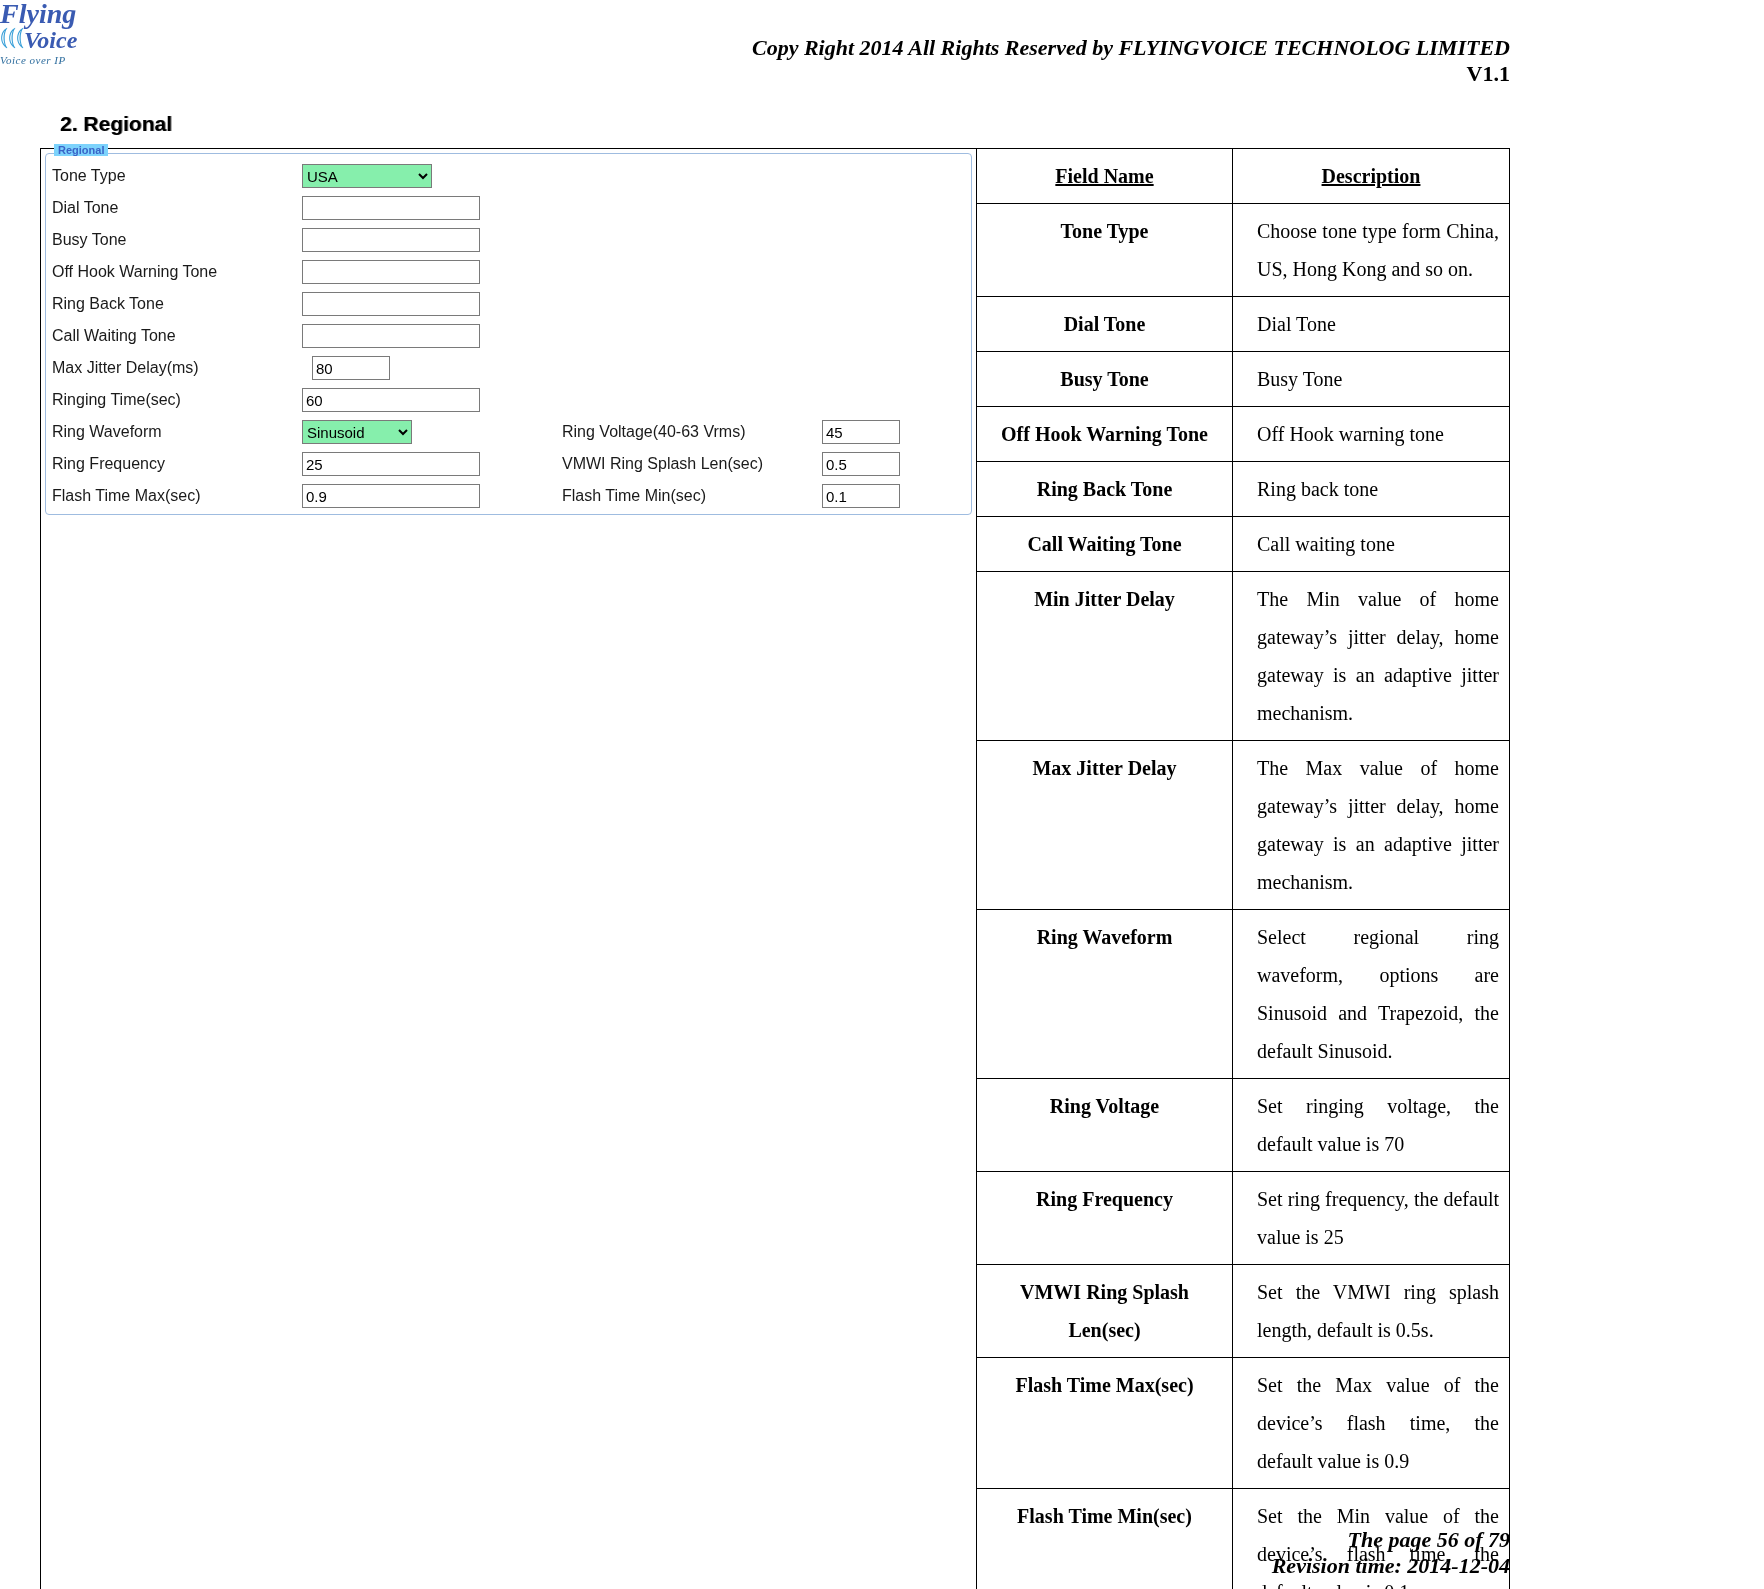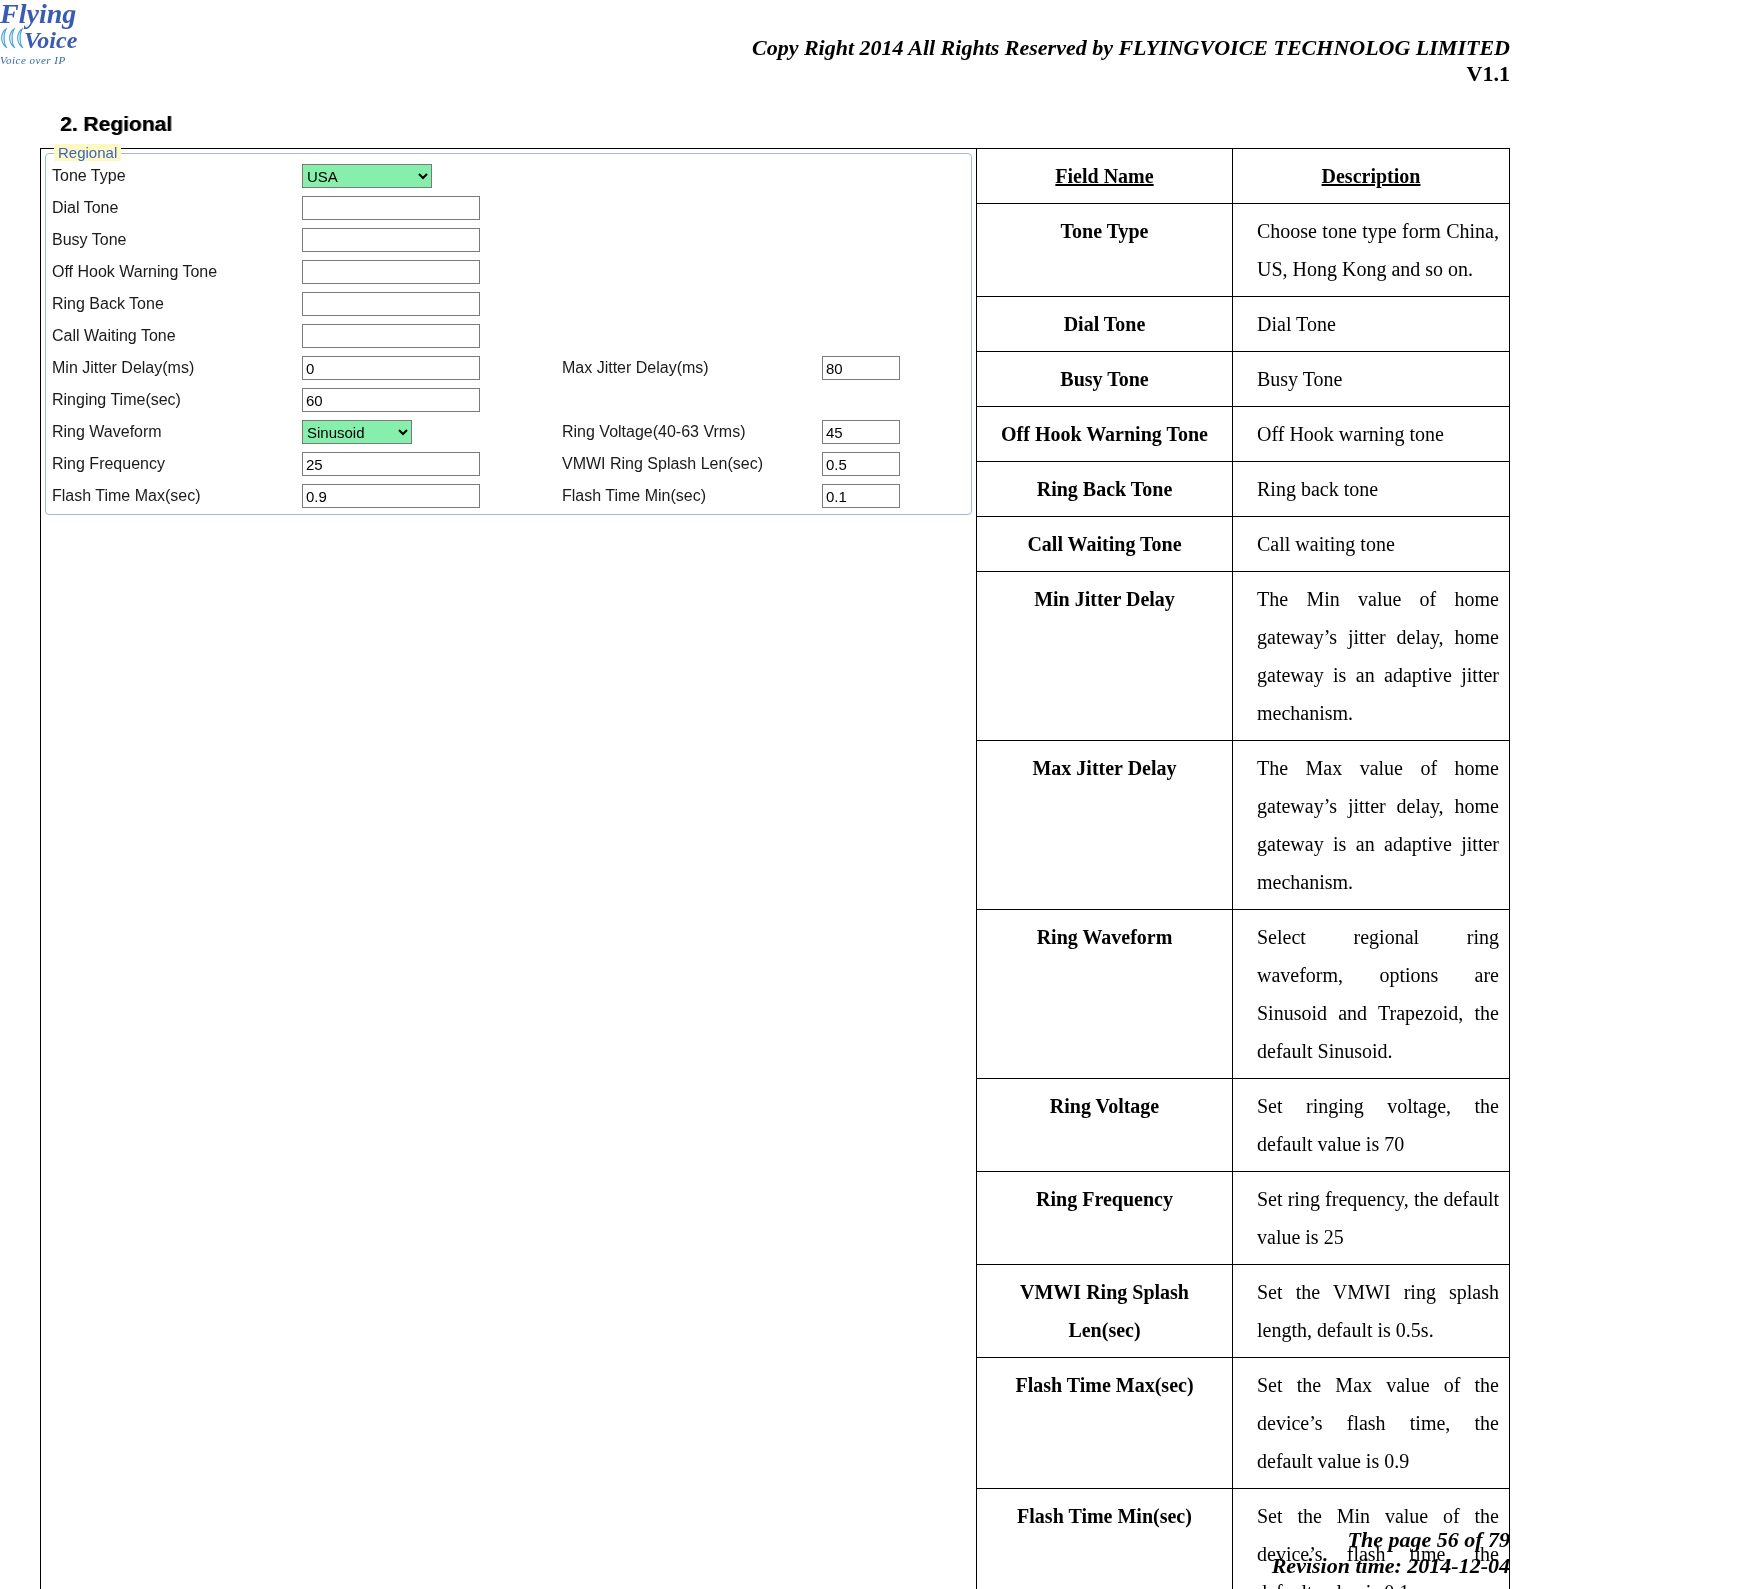--- a/index.html
+++ b/index.html
@@ -14,21 +14,21 @@
     #hdr-right .c1{font-style:italic;font-weight:bold;}
     #hdr-right .c2{font-weight:bold;font-size:22px;display:block;}
     #section-title{position:absolute;left:60px;top:112px;font-family:Arial,Helvetica,sans-serif;font-size:21px;font-weight:bold;text-shadow:1px 0 0 #888;}
     
     #row{position:absolute;left:40px;top:148px;right:30px;display:flex;align-items:stretch;}
     #shot-cell{flex:0 0 936px;border:1px solid #000;border-right:none;box-sizing:border-box;padding:0;}
     #desc-cell{flex:1 1 auto;}
     
     .shot{font-family:Tahoma,Arial,sans-serif;font-size:16px;color:#1a1a1a;}
     .fieldset{border:1px solid #9fbce0;border-radius:4px;margin:4px;padding:6px 6px 2px 6px;position:relative;background:#fff;}
-    .legend{position:absolute;top:-10px;left:8px;background:#fef9c3;padding:0 4px;color:#3a64c7;font-weight:normal;font-size:15px;}
+    .legend{position:absolute;top:-10px;left:8px;background:#7dd3fc;padding:0 4px;color:#3a64c7;font-weight:bold;font-size:11px;}
     .frow{display:flex;align-items:center;height:32px;}
     .flabel{width:250px;}
     .flabel2{width:250px;}
     .fctrl input[type=text]{border:1px solid #7a7a7a;height:22px;width:170px;font-size:15px;padding:0 3px;background:#fff;}
     .fctrl select{border:1px solid #7a7a7a;height:24px;width:130px;font-size:15px;background:#86efac;}
     .fctrl.small select{width:110px;}
     .pair{display:flex;align-items:center;height:32px;}
     .pair .col{display:flex;align-items:center;}
     .pair .col:first-child{width:510px;}
     .pair .flabel{width:250px;}
@@ -88,24 +88,20 @@
             <div class="flabel">Ring Back Tone</div>
             <div class="fctrl"><input type="text" value="" style=""></div>
           </div>
           <div class="frow">
             <div class="flabel">Call Waiting Tone</div>
             <div class="fctrl"><input type="text" value="" style=""></div>
           </div>
 
           <div class="pair">
             <div class="col">
-              <div class="flabel">Min Jitter Delay(ms)</div>
-              <div class="fctrl"><input type="text" value="0" style=""></div>
-            </div>
-            <div class="col">
               <div class="flabel2">Max Jitter Delay(ms)</div>
               <div class="fctrl"><input type="text" value="80" style=""></div>
             </div>
           </div>
 
           <div class="frow">
             <div class="flabel">Ringing Time(sec)</div>
             <div class="fctrl"><input type="text" value="60" style=""></div>
           </div>
 

